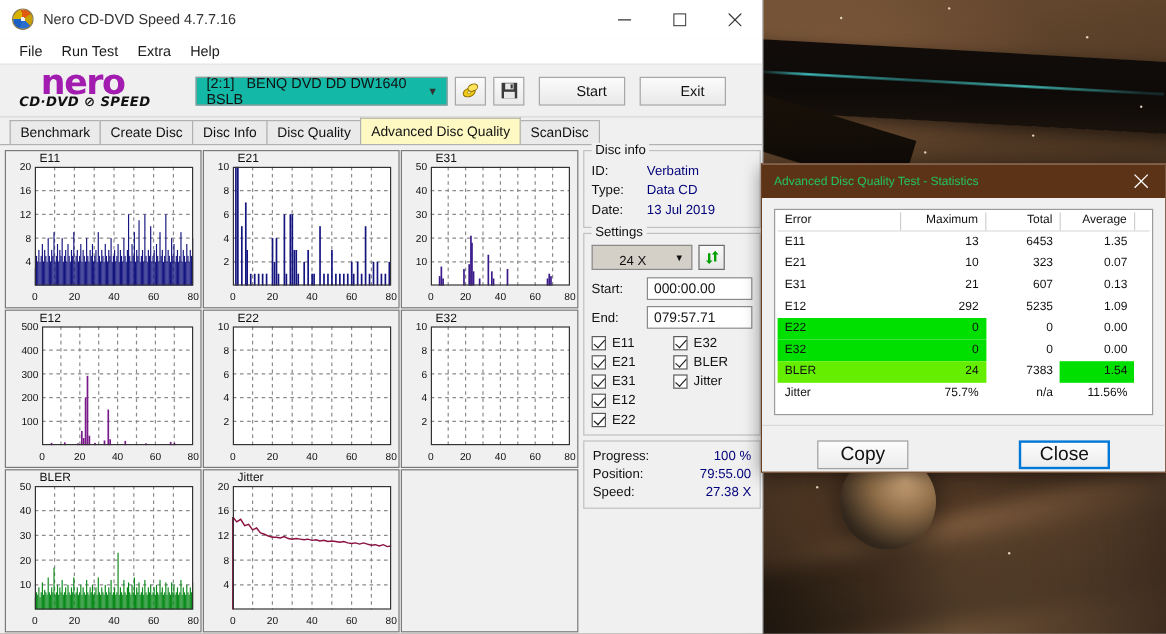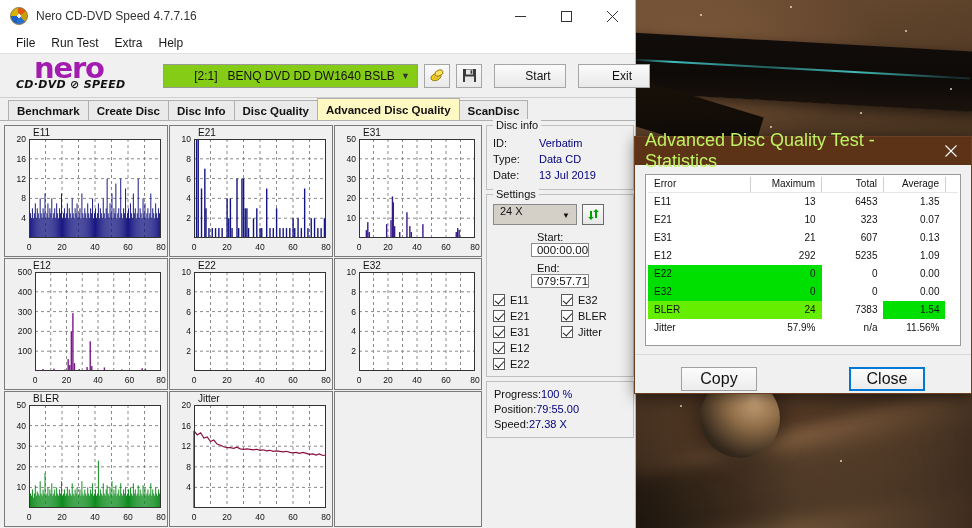--- a/index.html
+++ b/index.html
@@ -156,30 +156,29 @@
     line-height: 23px;
   }
   #nero-sub {
     position: absolute; left: 0; top: 21px;
     font-size: 11px; font-weight: bold; letter-spacing: 0.3px;
     color: #111; font-family: "DejaVu Sans", sans-serif;
     font-style: italic;
     line-height: 12px;
   }
   #drive-select {
-    width: 255px; height: 24px;
-    background: #84cc16;
+    width: 210px; height: 24px;
+    background: #14b8a6;
     border: 1px solid #999;
     display: flex; align-items: center;
     font-size: 12px; color: #111;
     padding-left: 8px;
     position: relative;
     margin-left: 6px;
     flex: none;
-    justify-content: center;
   }
   #drive-select .chev {
     position: absolute; right: 7px; top: 50%;
     transform: translateY(-50%);
     color: #333; font-size: 9px;
   }
   .tool-btn {
     width: 26px; height: 24px;
     border: 1px solid #a6a6a6;
     background: linear-gradient(#fbfbfb, #e9e9e9);
@@ -199,21 +198,20 @@
   #exit-btn  { width: 72px; margin-left: 6px; }
 
   
   #tabstrip {
     height: 22px;
     display: flex; align-items: flex-end;
     padding-left: 8px;
     background: #f0f0f0;
     flex: none;
     position: relative;
-    font-weight: bold;
   }
   .tab {
     font-size: 11.5px; color: #111;
     padding: 3px 8px 3px 8px;
     border: 1px solid #b0b0b0;
     border-bottom: none;
     background: #eaeaea;
     margin-right: -1px;
     height: 20px;
     white-space: nowrap;
@@ -284,36 +282,35 @@
   }
   .info-key { width: 46px; color: #111; flex: none; }
   .info-val { color: #00007a; }
 
   
   .speed-row { display: flex; align-items: center; gap: 5px; margin-bottom: 6px; }
   #speed-select {
     width: 84px; height: 21px;
     background: #d4d0c8;
     border: 1px solid #8a8a8a;
-    display: flex; align-items: flex-start;
+    display: flex; align-items: flex-end;
     font-size: 11px; color: #111;
-    padding-left: 6px;
+    padding-left: 22px;
     position: relative;
   }
   #speed-select .chev { position: absolute; right: 6px; top: 50%; transform: translateY(-50%); font-size: 8px; }
   #refresh-btn {
     width: 22px; height: 21px;
     border: 1px solid #6a6a6a;
     background: linear-gradient(#fafafa,#e6e6e6);
     display: flex; align-items: center; justify-content: center;
   }
   .time-row {
     display: flex; align-items: center;
     margin-bottom: 5px;
-    flex-direction: column;
   }
   .time-label { width: 46px; font-size: 11px; color: #111; }
   .time-field {
     flex: 1; height: 19px;
     background: #fff; border: 1px solid #8a8a8a;
     font-size: 11.5px; color: #111;
     display: flex; align-items: center;
     padding-left: 5px;
     font-family: "Liberation Sans", sans-serif;
   }
@@ -356,21 +353,21 @@
     font-size: 18px; font-weight: bold;
     color: #000; padding: 4px 0;
     font-family: "Liberation Sans", sans-serif;
   }
   #progress-box {
     border: 1px solid #c0c0c0;
     background: #f0f0f0;
     padding: 5px 7px;
   }
   .prog-row {
-    display: flex; 
+    display: flex; justify-content: space-between;
     font-size: 11px; line-height: 15px;
   }
   .prog-key { color: #111; }
   .prog-val { color: #00007a; }
 
   
   #stats-dialog {
     position: absolute;
     left: 634px; top: 136px;
     width: 338px; height: 258px;
@@ -379,21 +376,21 @@
     display: flex; flex-direction: column;
     box-shadow: 0 3px 14px rgba(0,0,0,0.45);
   }
   #stats-titlebar {
     height: 28px;
     background: #5c3317;
     display: flex; align-items: center;
     padding-left: 10px;
     flex: none;
   }
-  #stats-title { color: #bef264; font-size: 18px; flex: 1; }
+  #stats-title { color: #22c55e; font-size: 10px; flex: 1; }
   #stats-close {
     width: 40px; height: 28px;
     display: flex; align-items: center; justify-content: center;
     color: #fff;
   }
   #stats-body { flex: 1; padding: 9px 10px 0 10px; }
   #stats-table-wrap {
     border: 1px solid #9a9a9a;
     background: #fff;
     padding: 2px 2px 4px 2px;
@@ -1270,21 +1267,21 @@
             </tr>
             <tr>
               <td class="left" style="background:#66ee00;">BLER</td>
               <td style="background:#66ee00;">24</td>
               <td>7383</td>
               <td style="background:#00e000;">1.54</td>
               <td></td>
             </tr>
             <tr>
               <td class="left">Jitter</td>
-              <td>57.9%</td>
+              <td>75.7%</td>
               <td>n/a</td>
               <td>11.56%</td>
               <td></td>
             </tr>
           </tbody>
       </table>
     </div>
   </div>
   <div id="stats-footer">
     <div class="dlg-btn">Copy</div>

